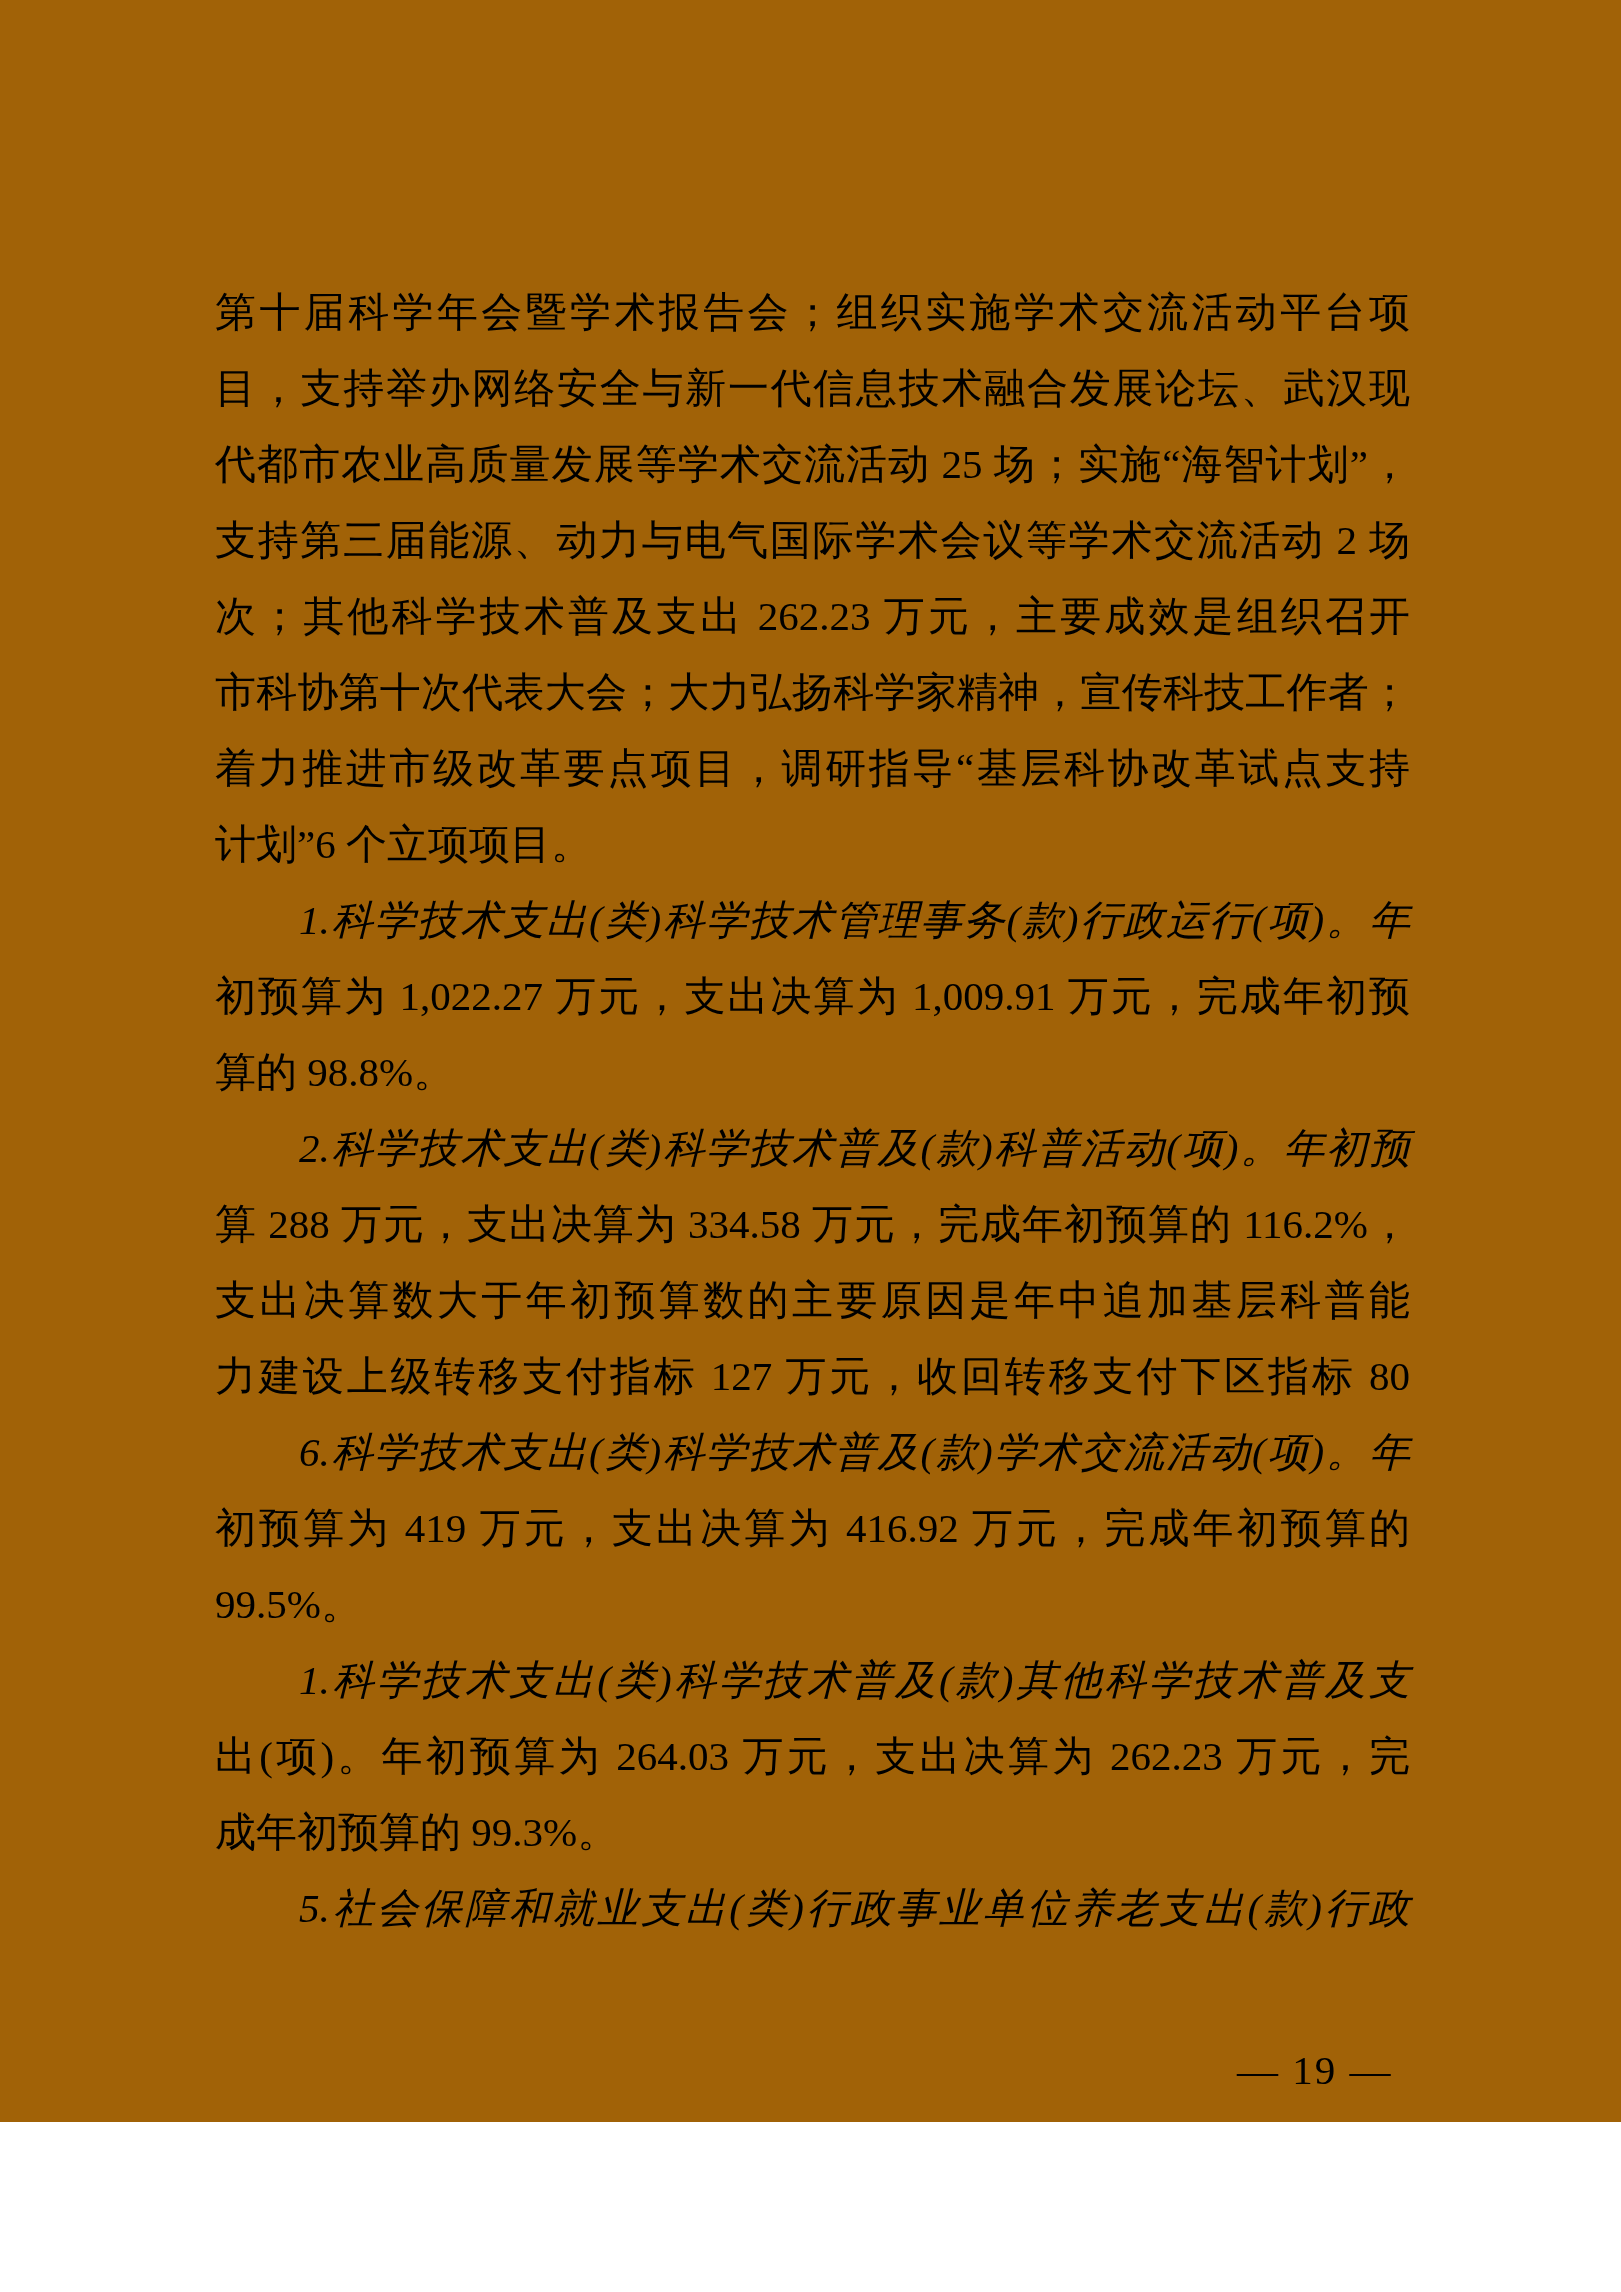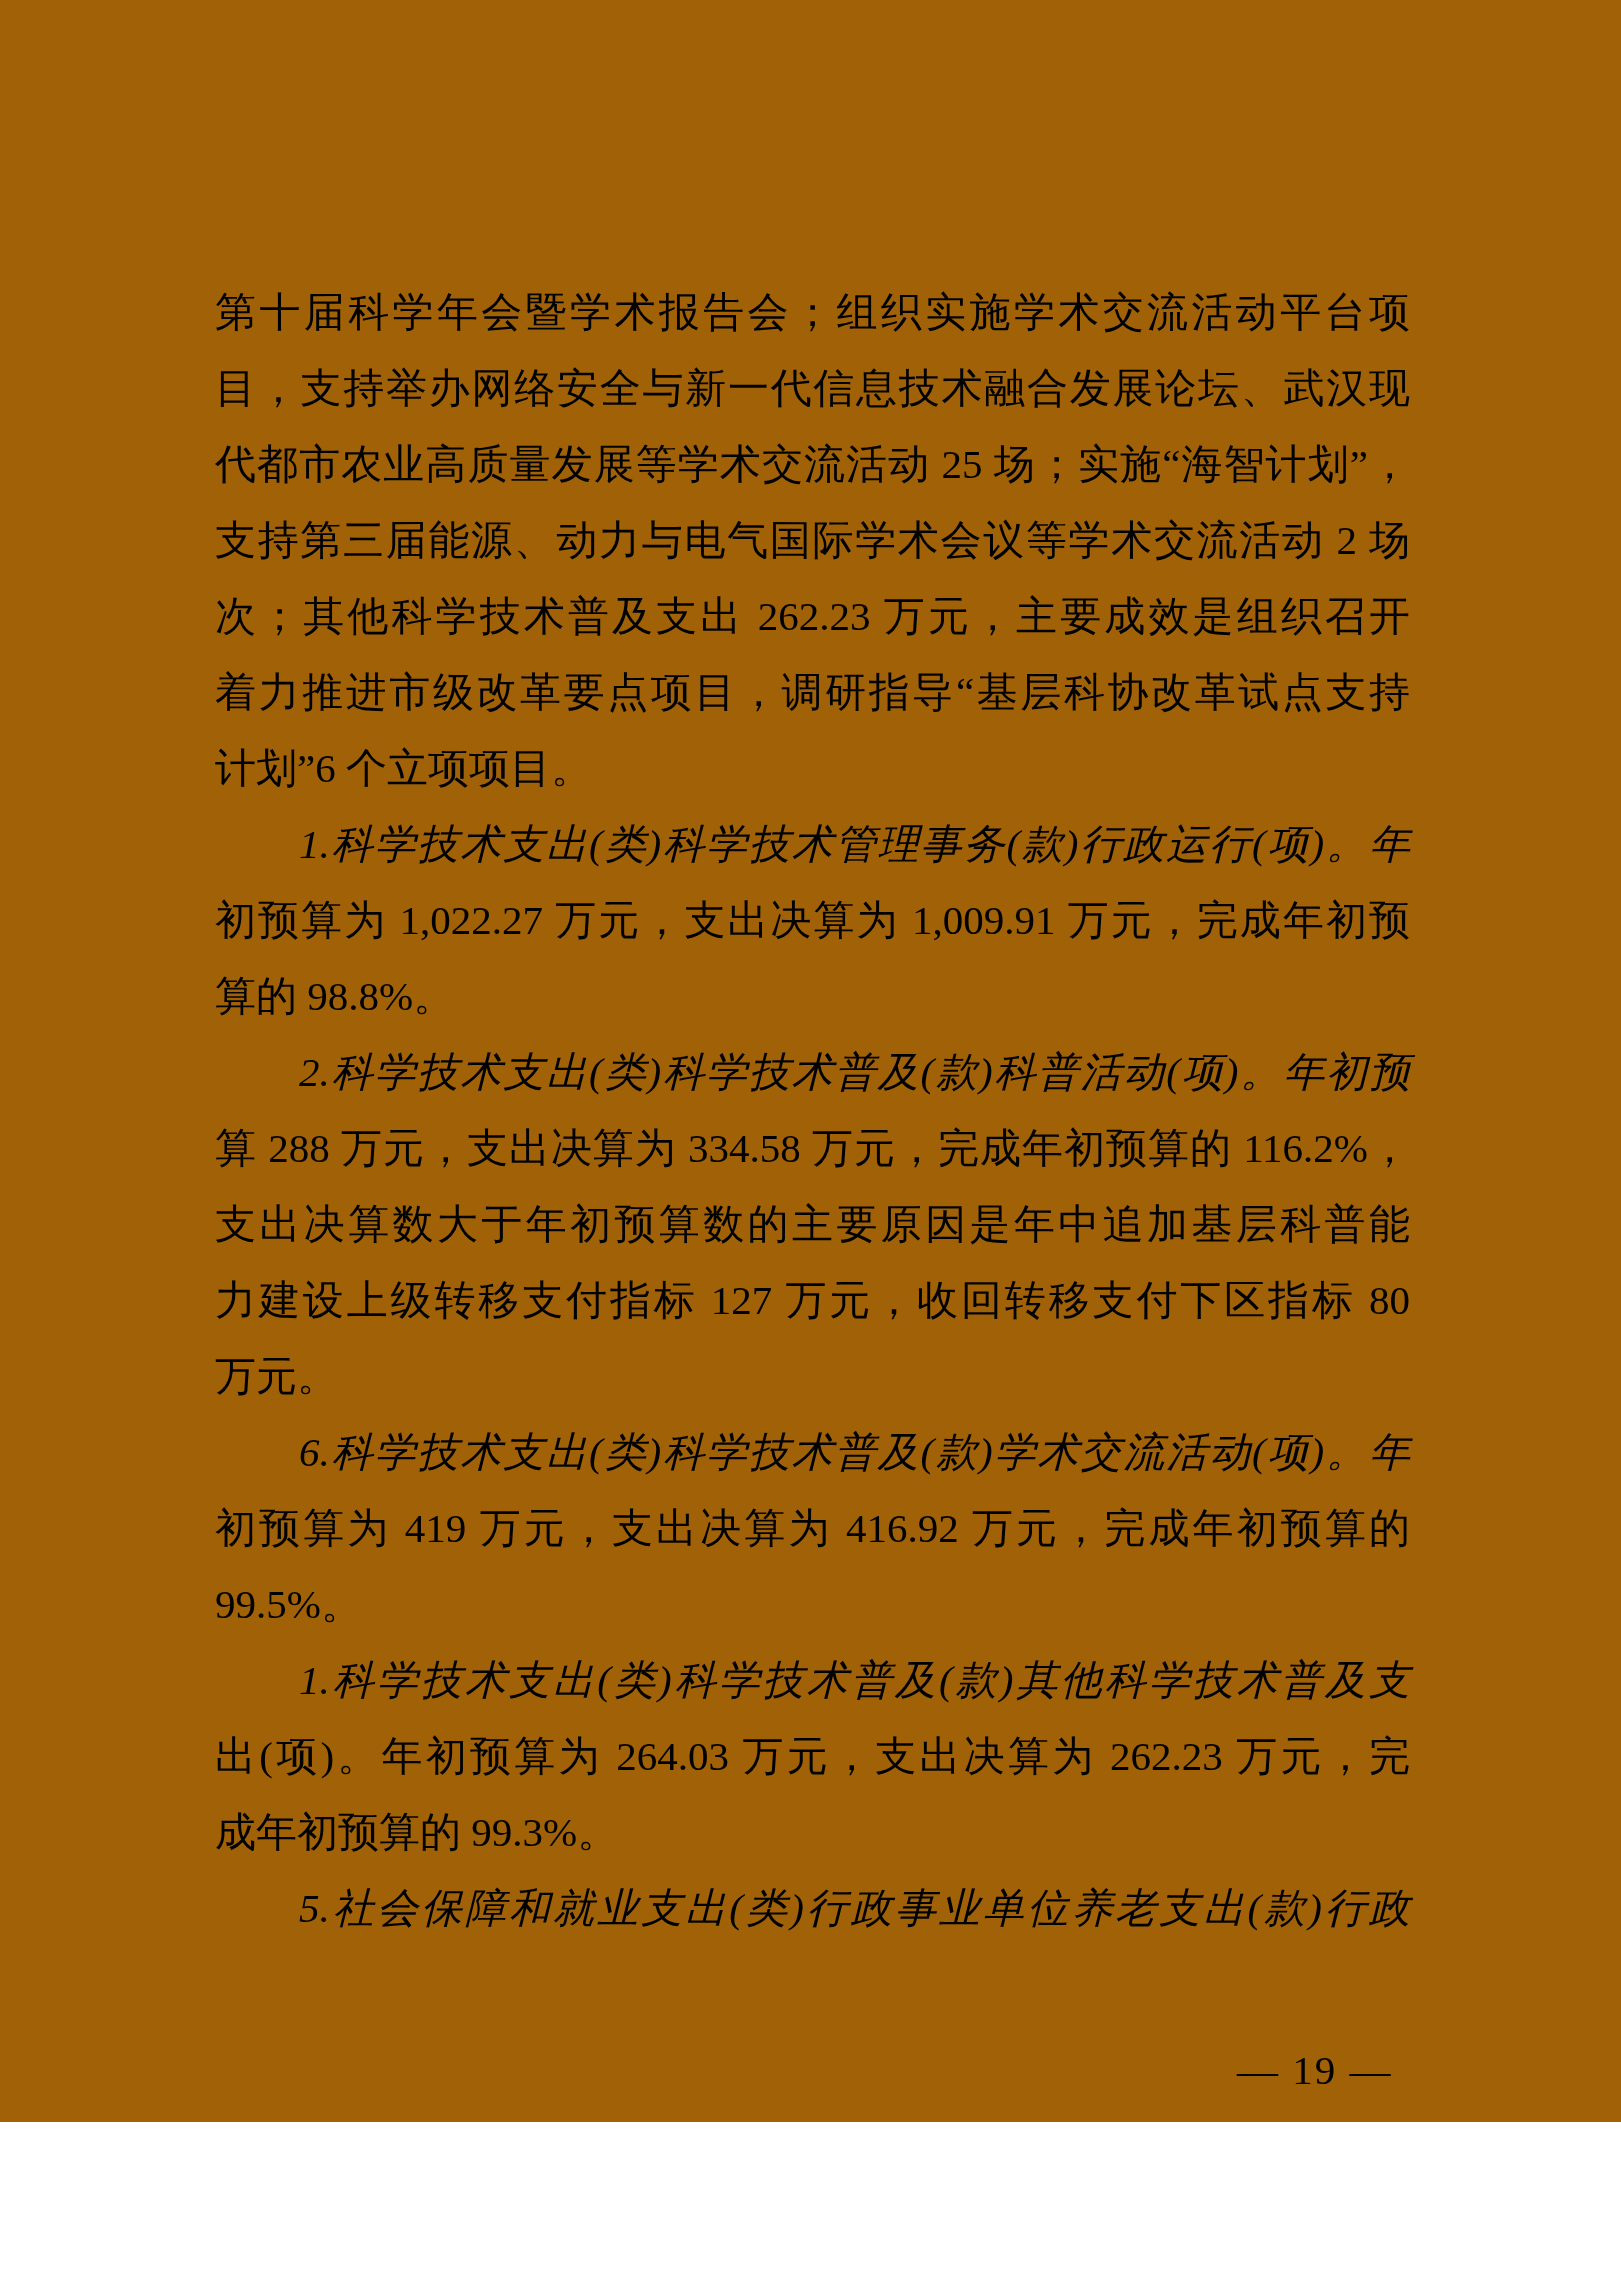--- a/index.html
+++ b/index.html
@@ -53,30 +53,30 @@
 <body>
 
 <div class="page">
 
   <main class="body-text">
     <div class="line">第十届科学年会暨学术报告会；组织实施学术交流活动平台项</div>
     <div class="line">目，支持举办网络安全与新一代信息技术融合发展论坛、武汉现</div>
     <div class="line">代都市农业高质量发展等学术交流活动 25 场；实施“海智计划”，</div>
     <div class="line">支持第三届能源、动力与电气国际学术会议等学术交流活动 2 场</div>
     <div class="line">次；其他科学技术普及支出 262.23 万元，主要成效是组织召开</div>
+    <div class="line">市科协第十次代表大会；大力弘扬科学家精神，宣传科技工作者；</div>
     <div class="line">着力推进市级改革要点项目，调研指导“基层科协改革试点支持</div>
     <div class="line last">计划”6 个立项项目。</div>
     <div class="line indent">1.科学技术支出(类)科学技术管理事务(款)行政运行(项)。年</div>
     <div class="line">初预算为 1,022.27 万元，支出决算为 1,009.91 万元，完成年初预</div>
     <div class="line last">算的 98.8%。</div>
     <div class="line indent">2.科学技术支出(类)科学技术普及(款)科普活动(项)。年初预</div>
     <div class="line">算 288 万元，支出决算为 334.58 万元，完成年初预算的 116.2%，</div>
     <div class="line">支出决算数大于年初预算数的主要原因是年中追加基层科普能</div>
     <div class="line">力建设上级转移支付指标 127 万元，收回转移支付下区指标 80</div>
-    <div class="line last">万元。</div>
     <div class="line indent">6.科学技术支出(类)科学技术普及(款)学术交流活动(项)。年</div>
     <div class="line">初预算为 419 万元，支出决算为 416.92 万元，完成年初预算的</div>
     <div class="line last">99.5%。</div>
     <div class="line indent">1.科学技术支出(类)科学技术普及(款)其他科学技术普及支</div>
     <div class="line">出(项)。年初预算为 264.03 万元，支出决算为 262.23 万元，完</div>
     <div class="line last">成年初预算的 99.3%。</div>
     <div class="line indent">5.社会保障和就业支出(类)行政事业单位养老支出(款)行政</div>
   </main>
 
   <div class="page-footer">— 19 —</div>

